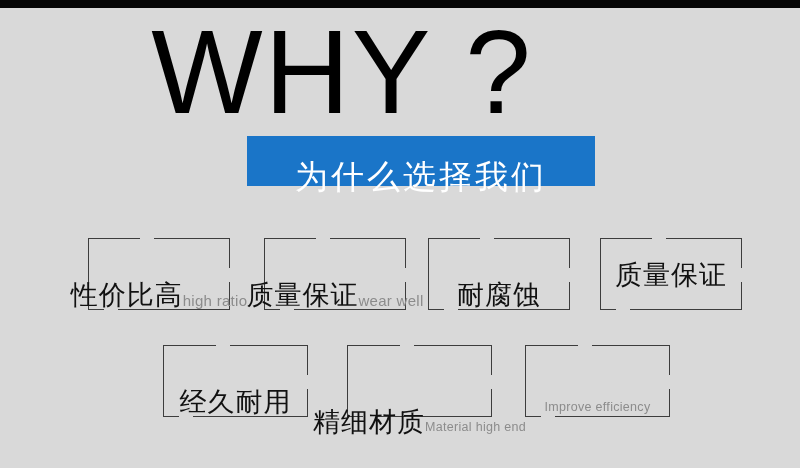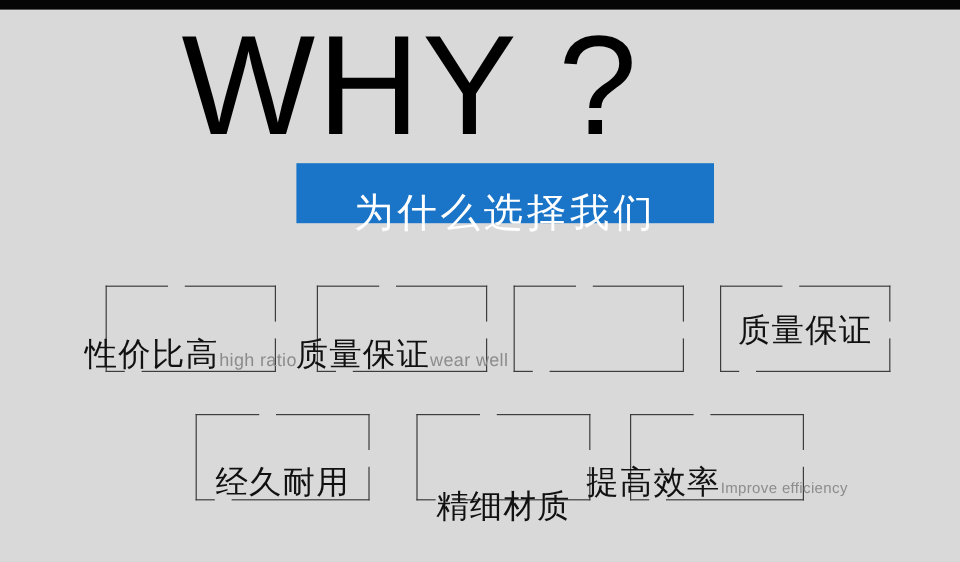--- a/index.html
+++ b/index.html
@@ -166,20 +166,21 @@
     <div class="frame">
       <div class="seg h" style="left:0; top:0; width:52px;"></div>
       <div class="seg h" style="left:66px; top:0; width:76px;"></div>
       <div class="seg v" style="left:0; top:0; height:72px;"></div>
       <div class="seg v" style="left:141px; top:0; height:30px;"></div>
       <div class="seg v" style="left:141px; top:44px; height:28px;"></div>
       <div class="seg h" style="left:0; top:71px; width:16px;"></div>
       <div class="seg h" style="left:30px; top:71px; width:112px;"></div>
     </div>
     <div class="labels">
+      <span class="cn">耐腐蚀</span>
     </div>
   </div>
 
   <div class="feature xsmall-en" style="left:600px; top:238px; width:142px; height:52px;">
     <div class="frame">
       <div class="seg h" style="left:0; top:0; width:52px;"></div>
       <div class="seg h" style="left:66px; top:0; width:76px;"></div>
       <div class="seg v" style="left:0; top:0; height:72px;"></div>
       <div class="seg v" style="left:141px; top:0; height:30px;"></div>
       <div class="seg v" style="left:141px; top:44px; height:28px;"></div>
@@ -211,32 +212,32 @@
       <div class="seg h" style="left:0; top:0; width:53px;"></div>
       <div class="seg h" style="left:67px; top:0; width:78px;"></div>
       <div class="seg v" style="left:0; top:0; height:72px;"></div>
       <div class="seg v" style="left:144px; top:0; height:30px;"></div>
       <div class="seg v" style="left:144px; top:44px; height:28px;"></div>
       <div class="seg h" style="left:0; top:71px; width:16px;"></div>
       <div class="seg h" style="left:30px; top:71px; width:115px;"></div>
     </div>
     <div class="labels">
       <span class="cn">精细材质</span>
+      <span class="en">Material high end</span>
     </div>
   </div>
 
   <div class="feature small-en" style="left:525px; top:345px; width:145px; height:72px;">
     <div class="frame">
       <div class="seg h" style="left:0; top:0; width:53px;"></div>
       <div class="seg h" style="left:67px; top:0; width:78px;"></div>
       <div class="seg v" style="left:0; top:0; height:72px;"></div>
       <div class="seg v" style="left:144px; top:0; height:30px;"></div>
       <div class="seg v" style="left:144px; top:44px; height:28px;"></div>
       <div class="seg h" style="left:0; top:71px; width:16px;"></div>
       <div class="seg h" style="left:30px; top:71px; width:115px;"></div>
     </div>
     <div class="labels">
-      <span class="cn">提高效率</span>
       <span class="en">Improve efficiency</span>
     </div>
   </div>
 
 </div>
 
 </body></html>

